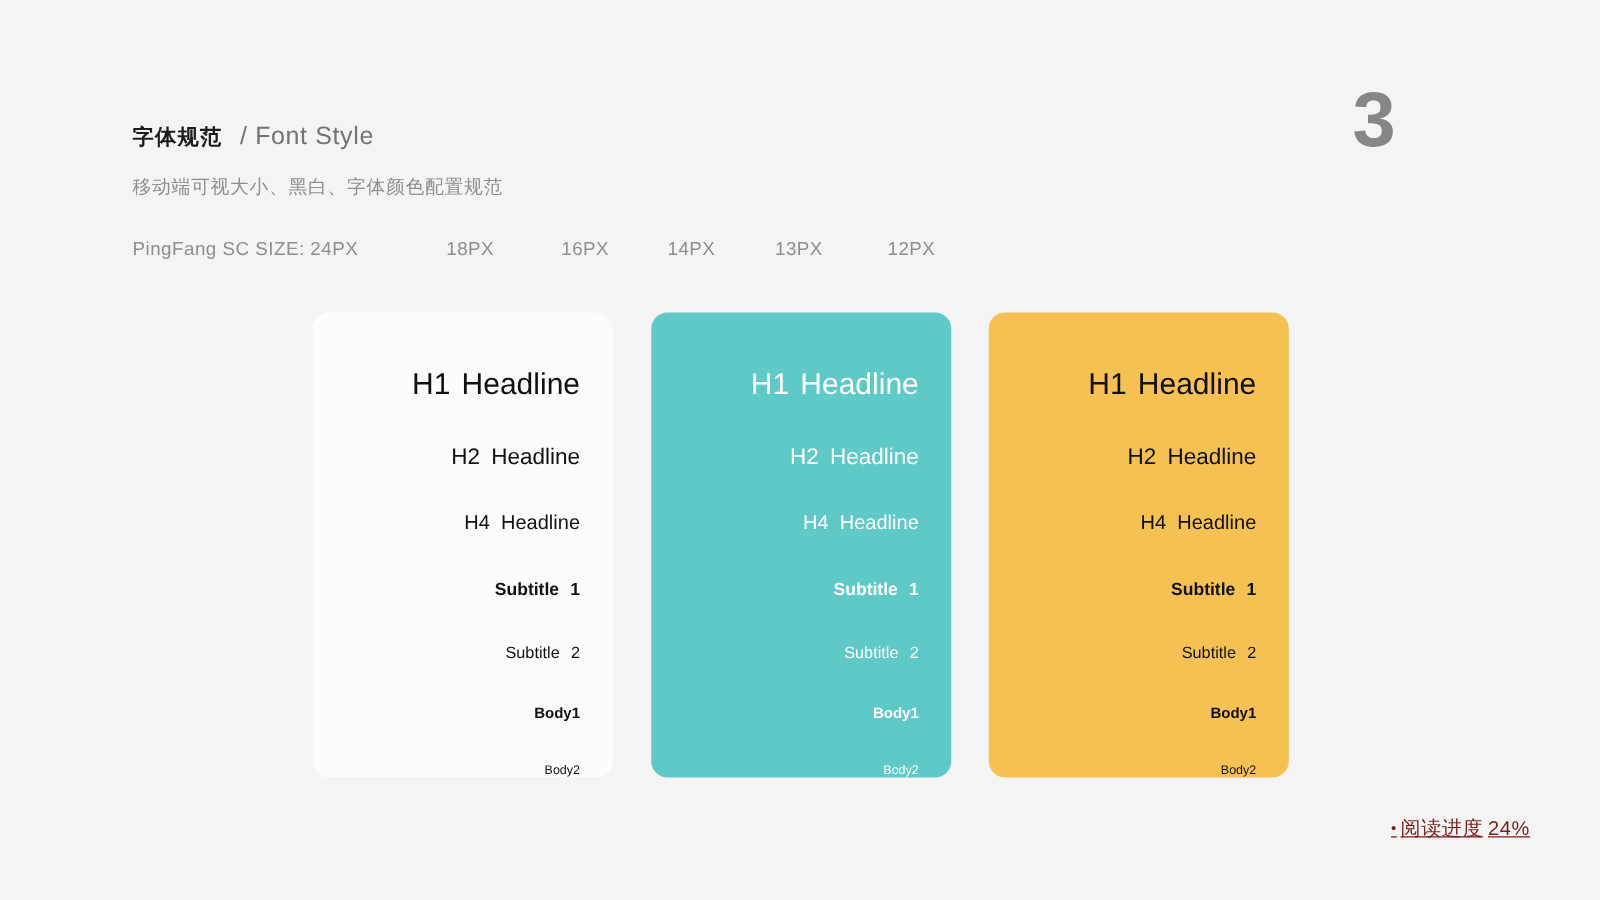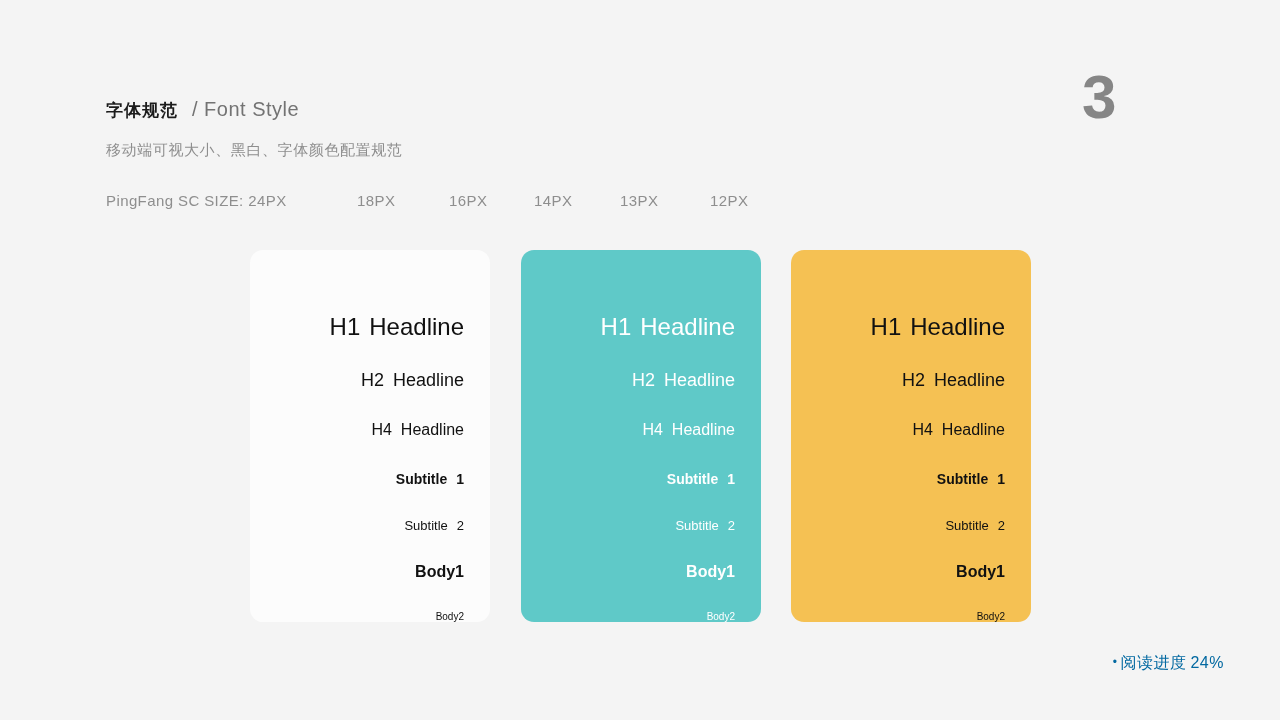--- a/index.html
+++ b/index.html
@@ -93,55 +93,56 @@
   .card {
     position: absolute;
     top: 0;
     width: 240px;
     height: 372px;
     border-radius: 13px;
     box-sizing: border-box;
     padding-right: 26px;
     display: flex;
     flex-direction: column;
-    justify-content: flex-end;
+    justify-content: space-between;
   }
   .card-1 { left: 0px;   background: #fcfcfc; }
   .card-2 { left: 271px; background: #5fc9c8; }
   .card-3 { left: 541px; background: #f5c153; }
 
   .row {
     text-align: right;
     white-space: nowrap;
     display: block;
   }
   .row .lbl { display: inline-block; }
   .row .gap { display: inline-block; width: 9px; }
 
   
   .r-h1 { font-size: 24px; margin-top: 44px;  font-weight: normal; }
   .r-h2 { font-size: 18px; margin-top: 29px; }
   .r-h4 { font-size: 16px; margin-top: 30px; }
   .r-s1 { font-size: 14px; margin-top: 32px; font-weight: bold; }
   .r-s2 { font-size: 13px; margin-top: 31px; }
-  .r-b1 { font-size: 16px; margin-top: 30px; font-weight: bold; }
+  .r-b1 { font-size: 12px; margin-top: 30px; font-weight: bold; }
   .r-b2 { font-size: 10px; margin-top: 30px; font-weight: normal; }
 
   .card-1 .row, .card-3 .row { color: #111111; }
   .card-2 .row { color: #ffffff; }
 
   
   .progress {
     position: absolute;
     right: 56px;
     bottom: 46px;
     font-size: 16px;
-    color: #0369a1;
+    color: #7f1d1d;
     letter-spacing: 0.5px;
     white-space: nowrap;
+    text-decoration: underline;
   }
   .progress .dot { font-size: 12px; margin-right: 3px; vertical-align: 2px; }
   .progress .pct { margin-left: 4px; }
 </style>
 </head>
 <body>
 
 <div class="header">
   <div class="title-row">
     <span class="title-cn">字体规范</span>

